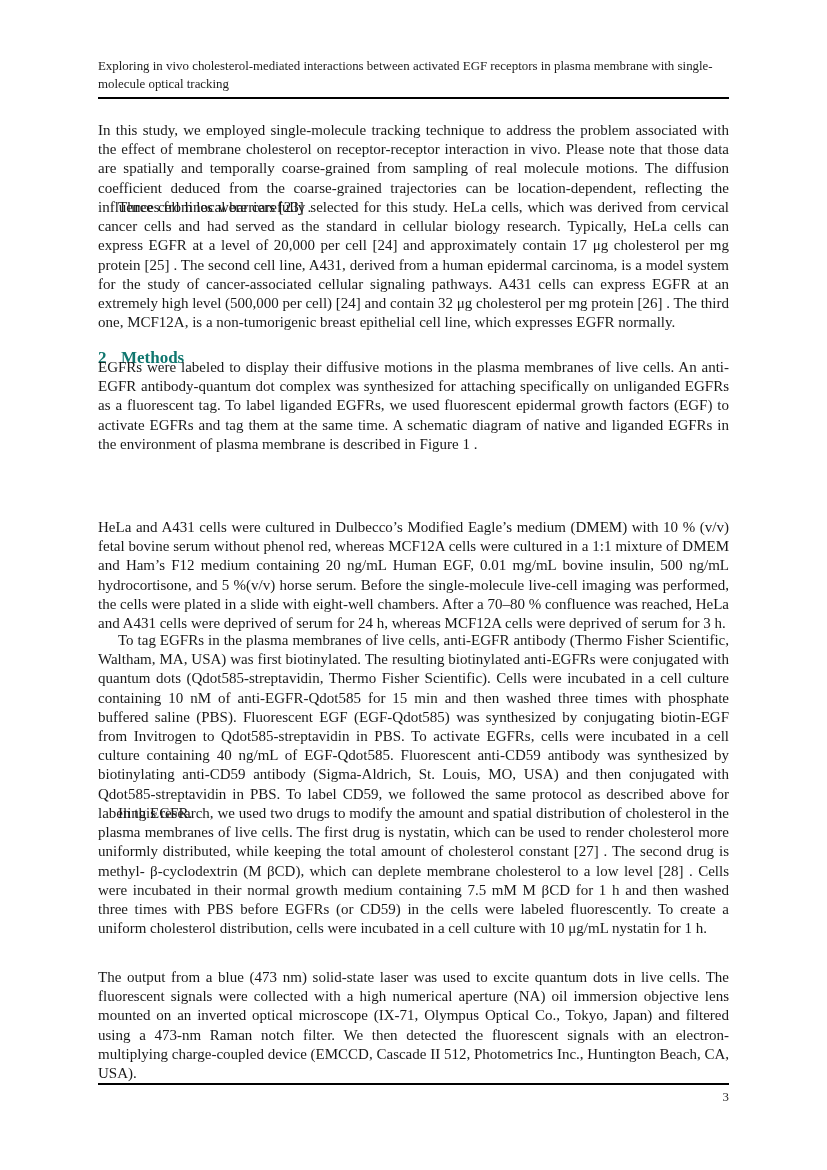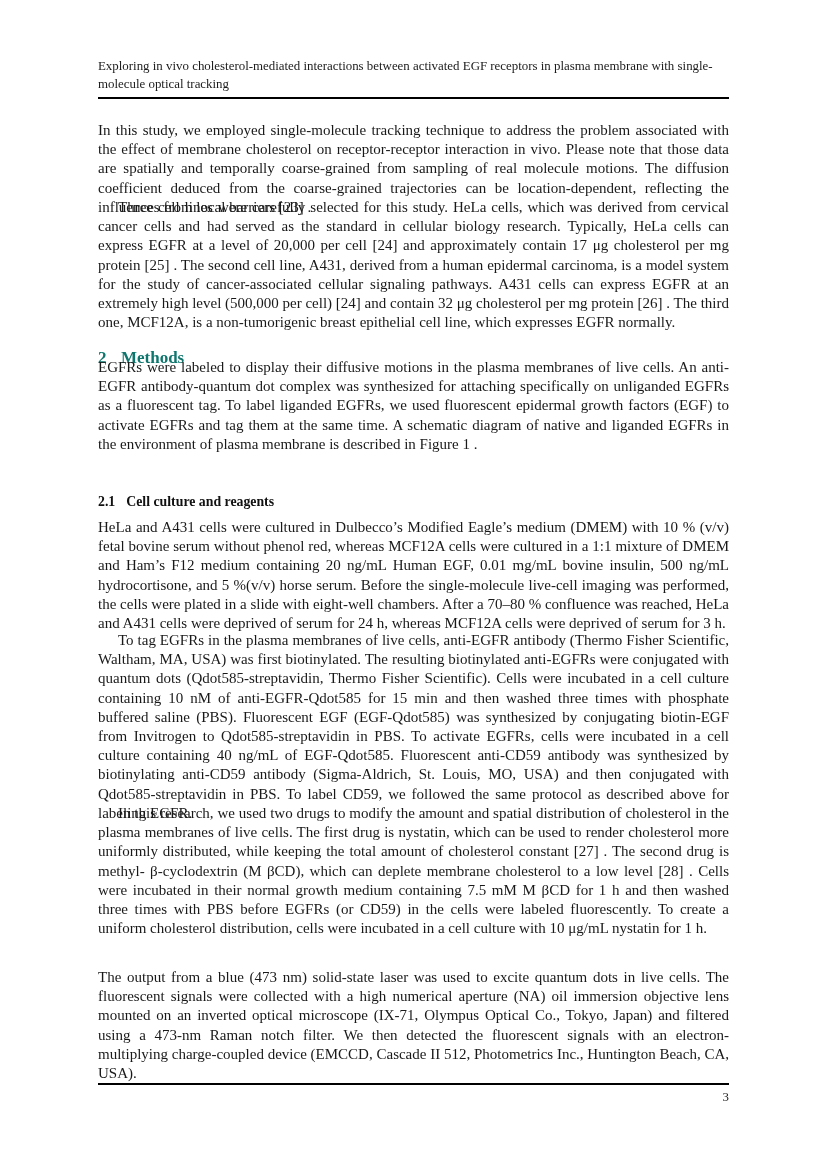--- a/index.html
+++ b/index.html
@@ -84,23 +84,20 @@
   <div class="abs para p1">In this study, we employed single-molecule tracking technique to address the problem associated with the effect of membrane cholesterol on receptor-receptor interaction in vivo.  Please note that those data are spatially and temporally coarse-grained from sampling of real molecule motions.  The diffusion coefficient deduced from the coarse-grained trajectories can be location-dependent, reflecting the influences from local barriers [23] .</div>
 
   <div class="abs para indent p2">Three cell lines were carefully selected for this study. HeLa cells, which was derived from cervical cancer cells and had served as the standard in cellular biology research.  Typically, HeLa cells can express EGFR at a level of 20,000 per cell [24] and approximately contain 17 μg cholesterol per mg protein [25] .  The second cell line, A431, derived from a human epidermal carcinoma, is a model system for the study of cancer-associated cellular signaling pathways. A431 cells can express EGFR at an extremely high level (500,000 per cell) [24] and contain 32 μg cholesterol per mg protein [26] . The third one, MCF12A, is a non-tumorigenic breast epithelial cell line, which expresses EGFR normally.</div>
 
   <div class="abs h2">
     <span class="num">2</span><span>Methods</span>
   </div>
 
   <div class="abs para mp">EGFRs were labeled to display their diffusive motions in the plasma membranes of live cells.  An anti-EGFR antibody-quantum dot complex was synthesized for attaching specifically on unliganded EGFRs as a fluorescent tag. To label liganded EGFRs, we used fluorescent epidermal growth factors (EGF) to activate EGFRs and tag them at the same time. A schematic diagram of native and liganded EGFRs in the environment of plasma membrane is described in Figure 1 .</div>
 
-  <div class="abs h3 h21">
-    <span class="num">2.1</span><span>Cell culture and reagents</span>
-  </div>
 
   <div class="abs para s1p1">HeLa and A431 cells were cultured in Dulbecco’s Modified Eagle’s medium (DMEM) with 10 % (v/v) fetal bovine serum without phenol red, whereas MCF12A cells were cultured in a 1:1 mixture of DMEM and Ham’s F12 medium containing 20 ng/mL Human EGF, 0.01 mg/mL bovine insulin, 500 ng/mL hydrocortisone, and 5 %(v/v) horse serum.  Before the single-molecule live-cell imaging was performed, the cells were plated in a slide with eight-well chambers. After a 70–80 % confluence was reached, HeLa and A431 cells were deprived of serum for 24 h, whereas MCF12A cells were deprived of serum for 3 h.</div>
 
   <div class="abs para indent s1p2">To tag EGFRs in the plasma membranes of live cells, anti-EGFR antibody (Thermo Fisher Scientific, Waltham, MA, USA) was first biotinylated.  The resulting biotinylated anti-EGFRs were conjugated with quantum dots (Qdot585-streptavidin, Thermo Fisher Scientific). Cells were incubated in a cell culture containing 10 nM of anti-EGFR-Qdot585 for 15 min and then washed three times with phosphate buffered saline (PBS). Fluorescent EGF (EGF-Qdot585) was synthesized by conjugating biotin-EGF from Invitrogen to Qdot585-streptavidin in PBS. To activate EGFRs, cells were incubated in a cell culture containing 40 ng/mL of EGF-Qdot585.  Fluorescent anti-CD59 antibody was synthesized by biotinylating anti-CD59 antibody (Sigma-Aldrich, St. Louis, MO, USA) and then conjugated with Qdot585-streptavidin in PBS. To label CD59, we followed the same protocol as described above for labeling EGFR.</div>
 
   <div class="abs para indent s1p3">In this research, we used two drugs to modify the amount and spatial distribution of cholesterol in the plasma membranes of live cells.  The first drug is nystatin, which can be used to render cholesterol more uniformly distributed, while keeping the total amount of cholesterol constant [27] . The second drug is methyl- β-cyclodextrin (M βCD), which can deplete membrane cholesterol to a low level [28] . Cells were incubated in their normal growth medium containing 7.5 mM M βCD for 1 h and then washed three times with PBS before EGFRs (or CD59) in the cells were labeled fluorescently. To create a uniform cholesterol distribution, cells were incubated in a cell culture with 10 μg/mL nystatin for 1 h.</div>
 
 
   <div class="abs para s2p1">The output from a blue (473 nm) solid-state laser was used to excite quantum dots in live cells.  The fluorescent signals were collected with a high numerical aperture (NA) oil immersion objective lens mounted on an inverted optical microscope (IX-71, Olympus Optical Co., Tokyo, Japan) and filtered using a 473-nm Raman notch filter. We then detected the fluorescent signals with an electron-multiplying charge-coupled device (EMCCD, Cascade II 512, Photometrics Inc., Huntington Beach, CA, USA).</div>
 

